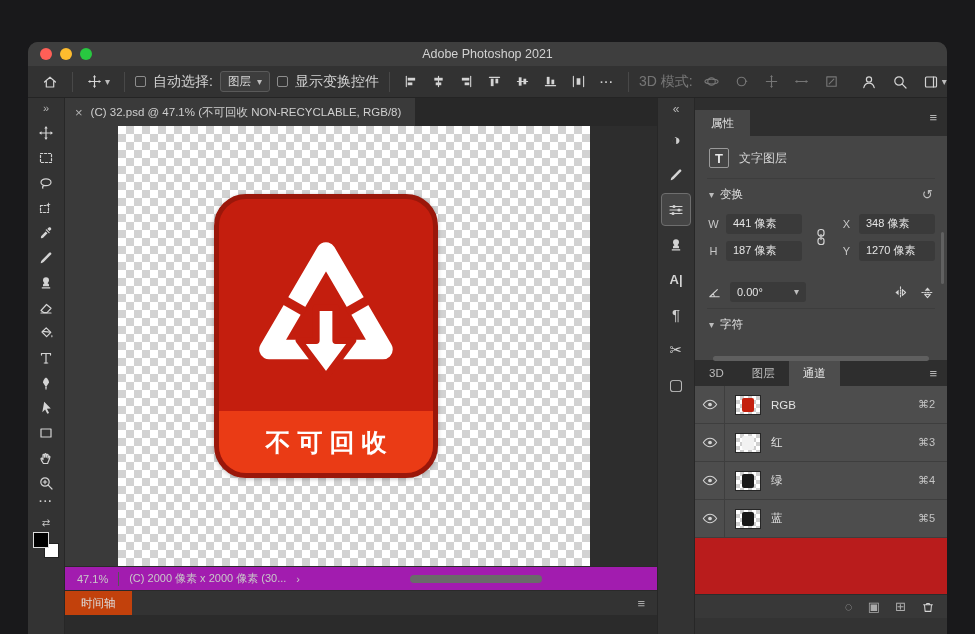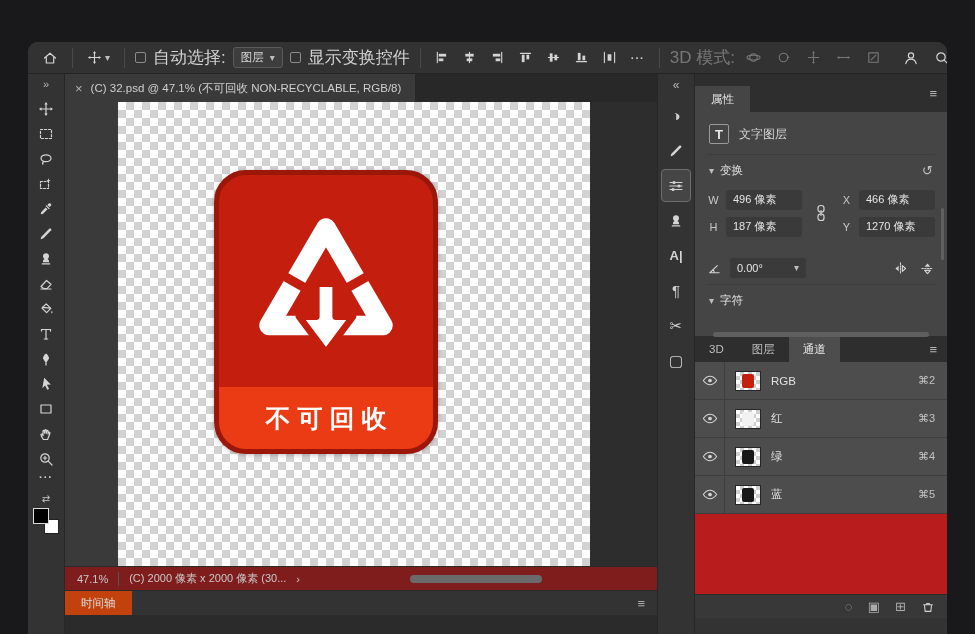--- a/index.html
+++ b/index.html
@@ -15,21 +15,21 @@
   .light{width:12px;height:12px;border-radius:50%}
   .l-red{background:#ff5f57}.l-yellow{background:#febc2e}.l-green{background:#28c840}
   .wtitle{margin:0 auto;font-size:12.5px;color:#d2d2d2}
 
   
   .optionsbar{height:32px;background:#323232;border-bottom:1px solid #242424;display:flex;align-items:center;
               padding:0 10px;gap:7px;flex:0 0 auto;white-space:nowrap}
   .obtn{display:flex;align-items:center;gap:3px;padding:3px 4px;border-radius:3px}
   .vdiv{width:1px;height:20px;background:#484848;margin:0 3px;flex:0 0 auto}
   .checkbox{width:11px;height:11px;border:1px solid #8d8d8d;border-radius:2px;background:transparent;flex:0 0 auto}
-  .olabel{font-size:17px;color:#d2d2d2}
+  .olabel{font-size:14px;color:#d2d2d2}
   .dropdown{display:flex;align-items:center;gap:6px;border:1px solid #5a5a5a;border-radius:3px;
             padding:2px 7px;background:#3d3d3d;font-size:11.5px}
   .chev{font-size:10px;color:#bdbdbd;line-height:1}
   .dim{opacity:.42}
   .spacer{flex:1}
   .ellipsis{letter-spacing:1px;color:#cfcfcf;font-weight:bold;font-size:11px}
 
   
   svg.ic{display:block}
   .ic path,.ic rect,.ic circle,.ic line,.ic ellipse{stroke:#d4d4d4;fill:none;stroke-width:1.2;
@@ -66,21 +66,21 @@
   .sign{position:absolute;left:96px;top:68px;width:224px;height:284px;background:#c41e0e;
         border:5px solid #9a170a;border-radius:32px;overflow:hidden;display:flex;flex-direction:column;
         box-shadow:0 1px 4px rgba(0,0,0,.25)}
   .sign-logo{flex:1;display:flex;align-items:center;justify-content:center;padding-top:4px}
   .sign-strip{height:62px;background:#ea3b15;display:flex;flex-direction:column;align-items:center;
               justify-content:center;gap:1px;flex:0 0 auto}
   .sign-line1{font-size:25px;font-weight:bold;letter-spacing:7px;color:#fff;text-indent:7px}
   .sign-line2{font-size:16px;font-weight:bold;letter-spacing:.5px;color:#fff}
 
   
-  .statusbar{height:24px;background:#7f1d1d;border-top:1px solid #2a2a2a;display:flex;align-items:center;
+  .statusbar{height:24px;background:#a21caf;border-top:1px solid #2a2a2a;display:flex;align-items:center;
              padding:8px 12px;gap:10px;font-size:11px;color:#c9c9c9;position:relative;flex:0 0 auto}
   .sdiv{width:1px;height:14px;background:#555}
   .hthumb{position:absolute;left:345px;top:8px;width:132px;height:8px;border-radius:4px;background:#6a6a6a}
 
   
   .timeline{height:44px;background:#333;border-top:1px solid #2a2a2a;display:flex;flex-direction:column;flex:0 0 auto}
   .tl-tabrow{height:24px;display:flex;align-items:center}
   .tl-tab{height:24px;background:#c2410c;padding:0 16px;display:flex;align-items:center;font-size:11.5px;color:#ddd}
   .tl-menu{margin-left:auto;margin-right:12px;color:#a8a8a8;font-size:13px}
   .tl-content{flex:1;background:#2b2b2b}
@@ -136,20 +136,28 @@
   .chan-bottom{height:24px;background:#383838;border-top:1px solid #2c2c2c;display:flex;align-items:center;
                justify-content:flex-end;gap:15px;padding:0 12px;color:#ababab;font-size:13px;flex:0 0 auto}
   .bottom-strip{height:16px;background:#333;flex:0 0 auto}
 </style>
 </head>
 <body>
 
 <div class="screen">
   <div class="window">
 
+    <div class="titlebar">
+      <div class="lights">
+        <span class="light l-red"></span>
+        <span class="light l-yellow"></span>
+        <span class="light l-green"></span>
+      </div>
+      <div class="wtitle">Adobe Photoshop 2021</div>
+    </div>
 
     <div class="optionsbar">
       <span class="obtn">
         <svg class="ic" width="16" height="16" viewBox="0 0 16 16">
           <path d="M2.5 8L8 3.2 13.5 8M4.3 7v6h7.4V7"></path>
           </svg>
       </span>
       <span class="vdiv"></span>
       <span class="obtn">
         <svg class="ic" width="15" height="15" viewBox="0 0 16 16">
@@ -467,30 +475,30 @@
           </div>
 
           <div class="sec">
             <span class="chev">▾</span>
             <span>变换</span>
             <span class="reset">↺</span>
           </div>
 
           <div class="tf-grid">
             <span class="flabel">W</span>
-            <span class="field">496 像素</span>
+            <span class="field">441 像素</span>
             <span class="chain">
               <svg class="ic" width="10" height="18" viewBox="0 0 10 18">
                 <rect x="2" y="1.5" width="6" height="6.5" rx="2.6"></rect>
                   <rect x="2" y="10" width="6" height="6.5" rx="2.6"></rect>
                   <path d="M5 6.5v5"></path>
                 </svg>
             </span>
             <span class="flabel">X</span>
-            <span class="field">466 像素</span>
+            <span class="field">348 像素</span>
             <span class="flabel">H</span>
             <span class="field">187 像素</span>
             <span class="flabel">Y</span>
             <span class="field">1270 像素</span>
           </div>
 
           <div class="angle-row">
             <svg class="ic" width="15" height="15" viewBox="0 0 16 16">
               <path d="M3 12.5h10M3 12.5L11 5M7.8 12.5a5 5 0 0 0-1.1-2.9"></path>
               </svg>

